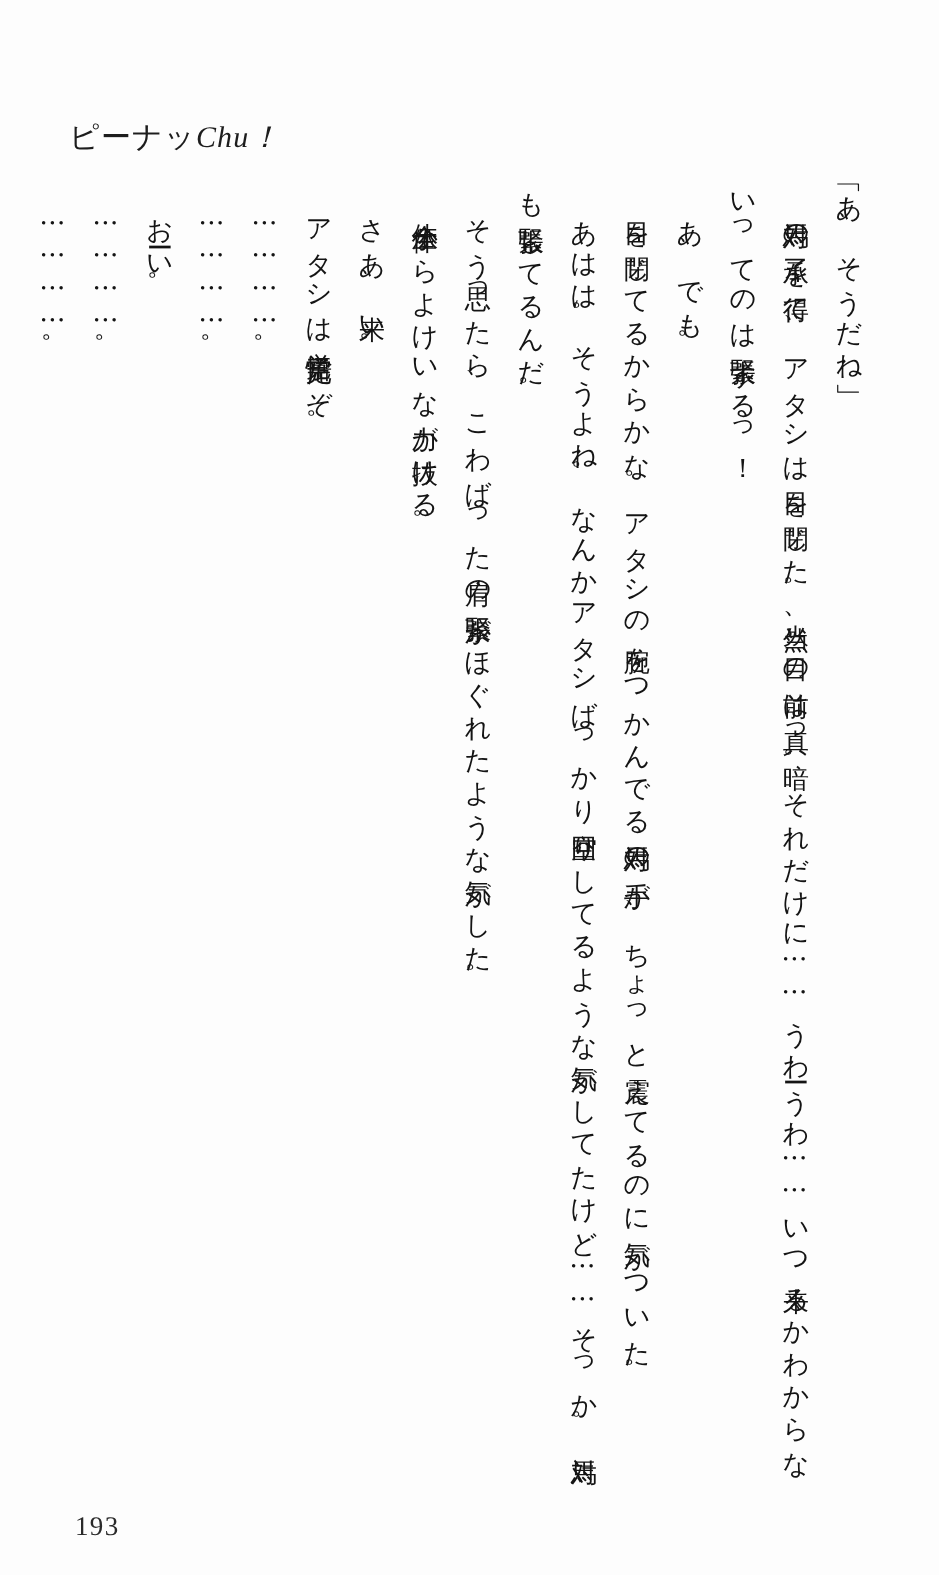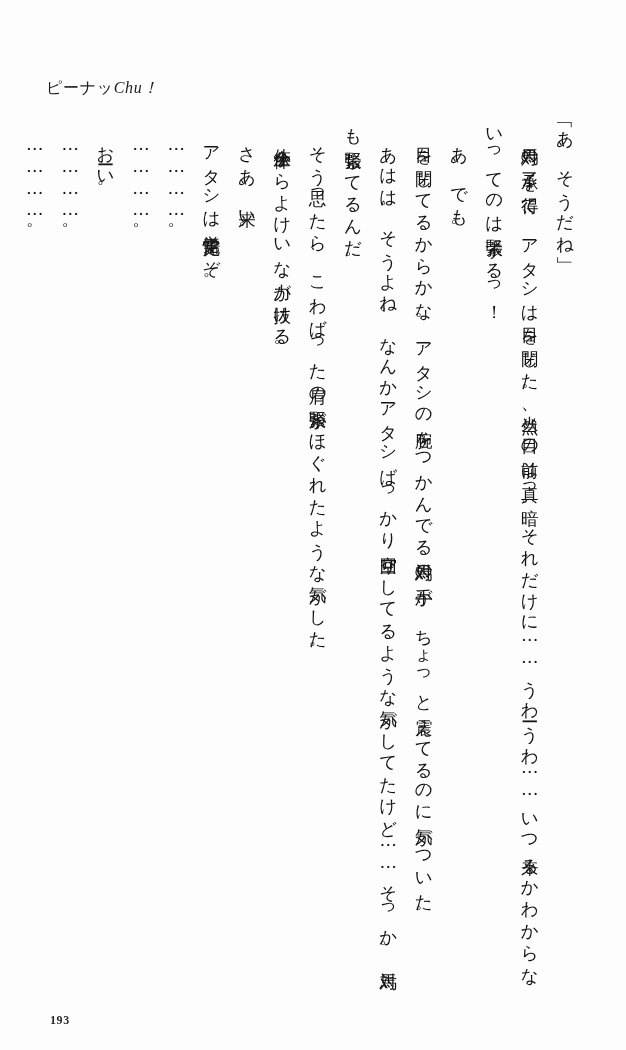--- a/index.html
+++ b/index.html
@@ -20,21 +20,21 @@
     position: absolute;
     inset: 0;
     background: #fdfdfd;
   }
 
   
   .running-head {
     position: absolute;
     top: 78px;
     left: 46px;
-    font-size: 16px;
+    font-size: 20px;
     letter-spacing: 0.04em;
     color: #1d1d1d;
     white-space: nowrap;
     font-family: "DejaVu Serif", "Liberation Serif", serif;
   }
   .running-head .latin {
     font-family: "Liberation Serif", serif;
     font-style: italic;
   }
 
@@ -60,25 +60,24 @@
   }
   .text-block p.indent {
     text-indent: 1em;
   }
 
   
   .folio {
     position: absolute;
     left: 50px;
     bottom: 22px;
-    font-size: 12px;
+    font-size: 18px;
     font-family: "Liberation Serif", serif;
     color: #2a2a2a;
     letter-spacing: 0.05em;
-    font-weight: bold;
   }
 </style>
 </head>
 <body>
 
 <div class="page">
 
   <div class="running-head">
     <span>ピーナッ</span><span class="latin">Chu！</span>
   </div>

